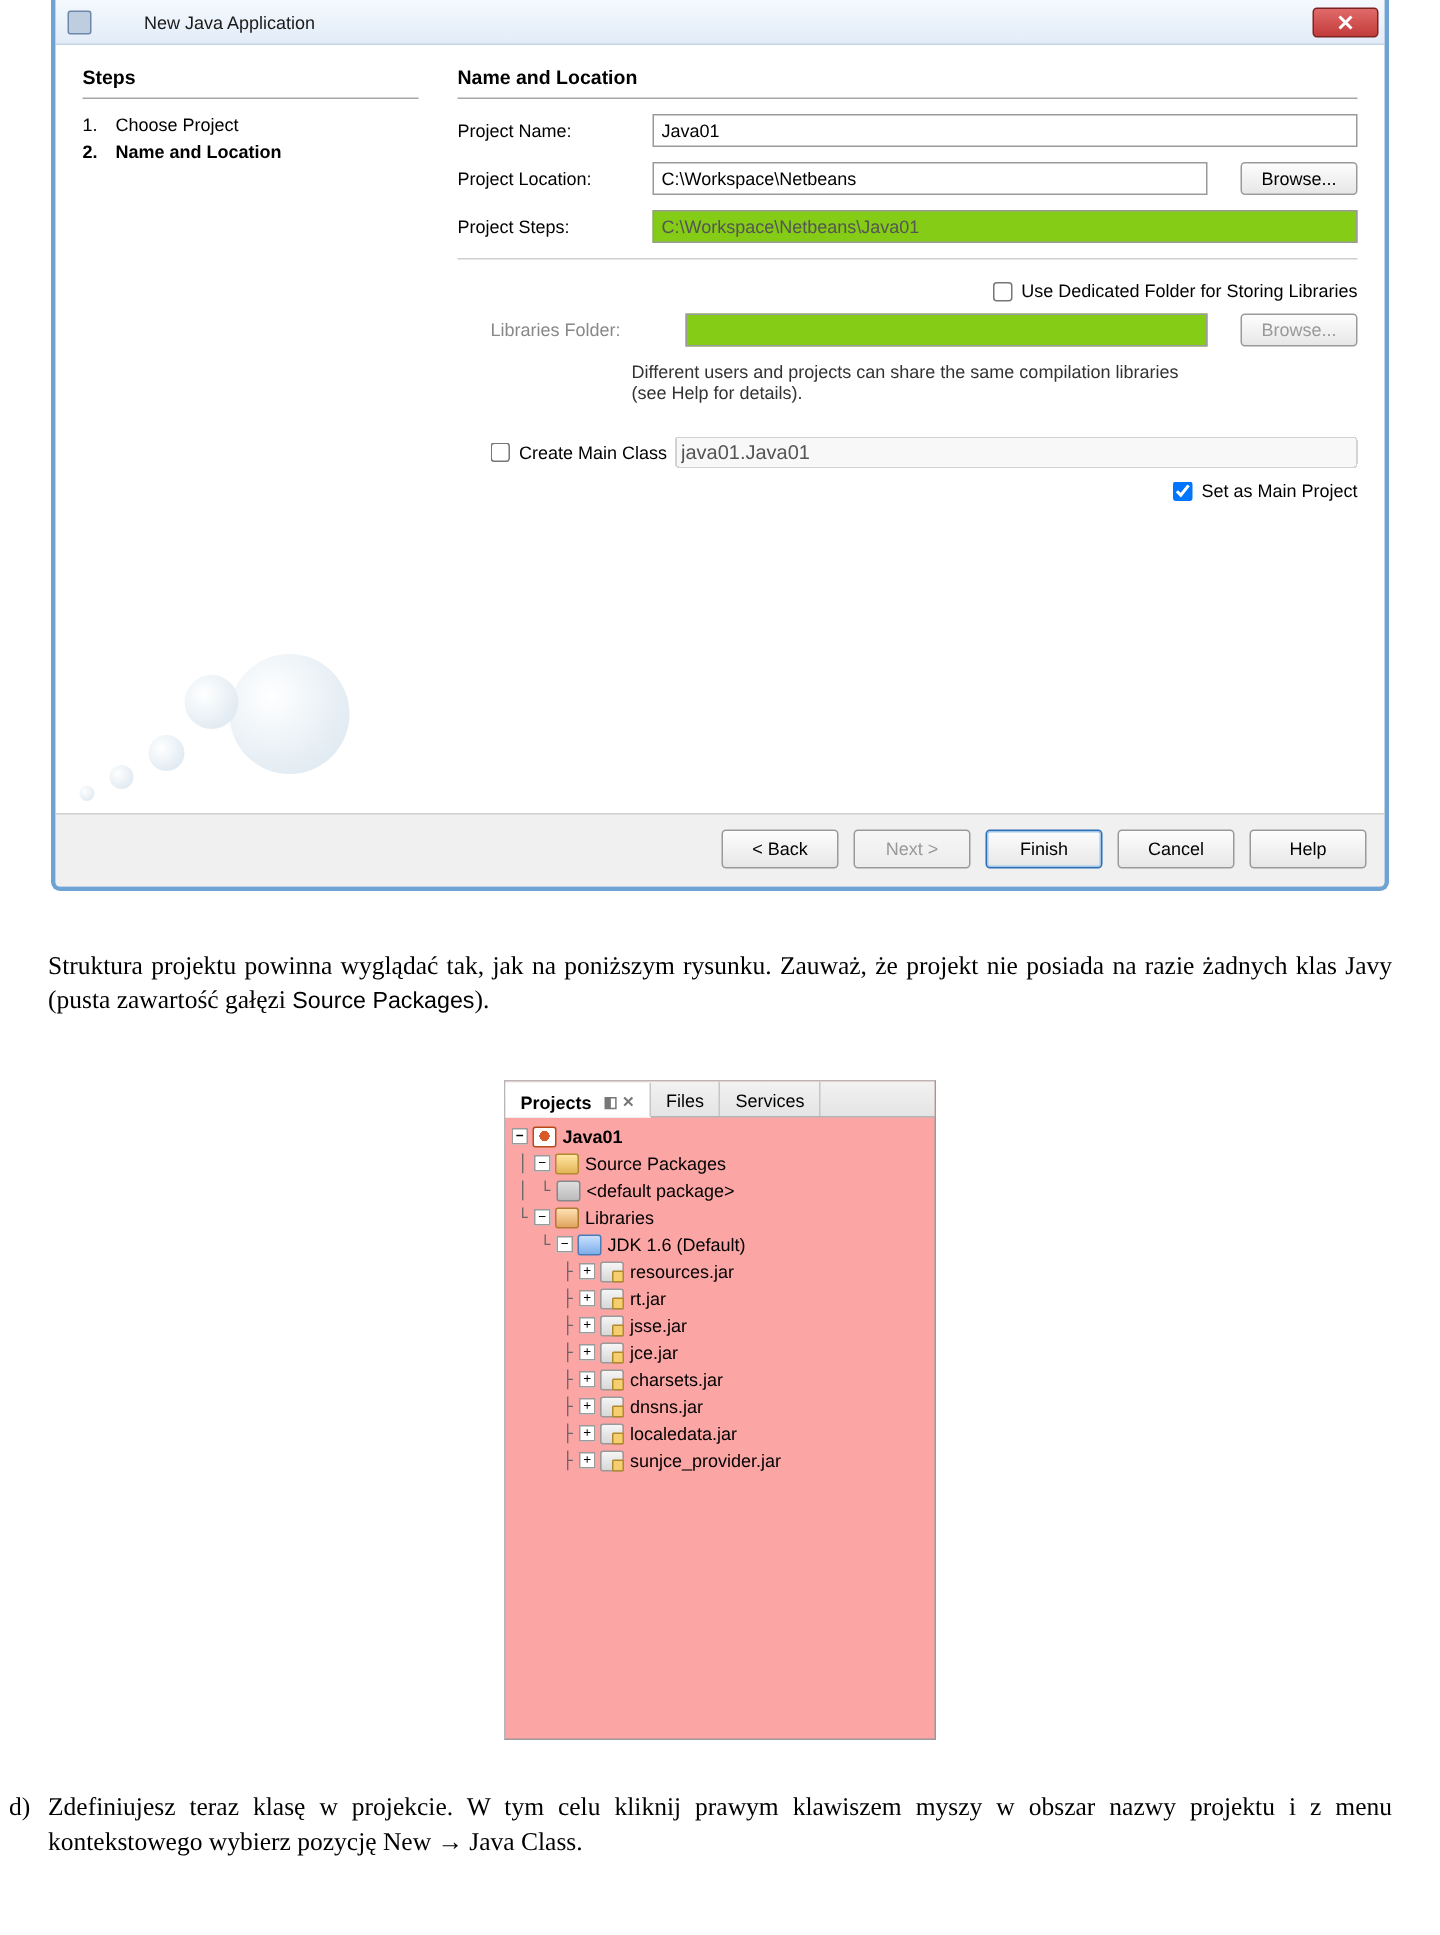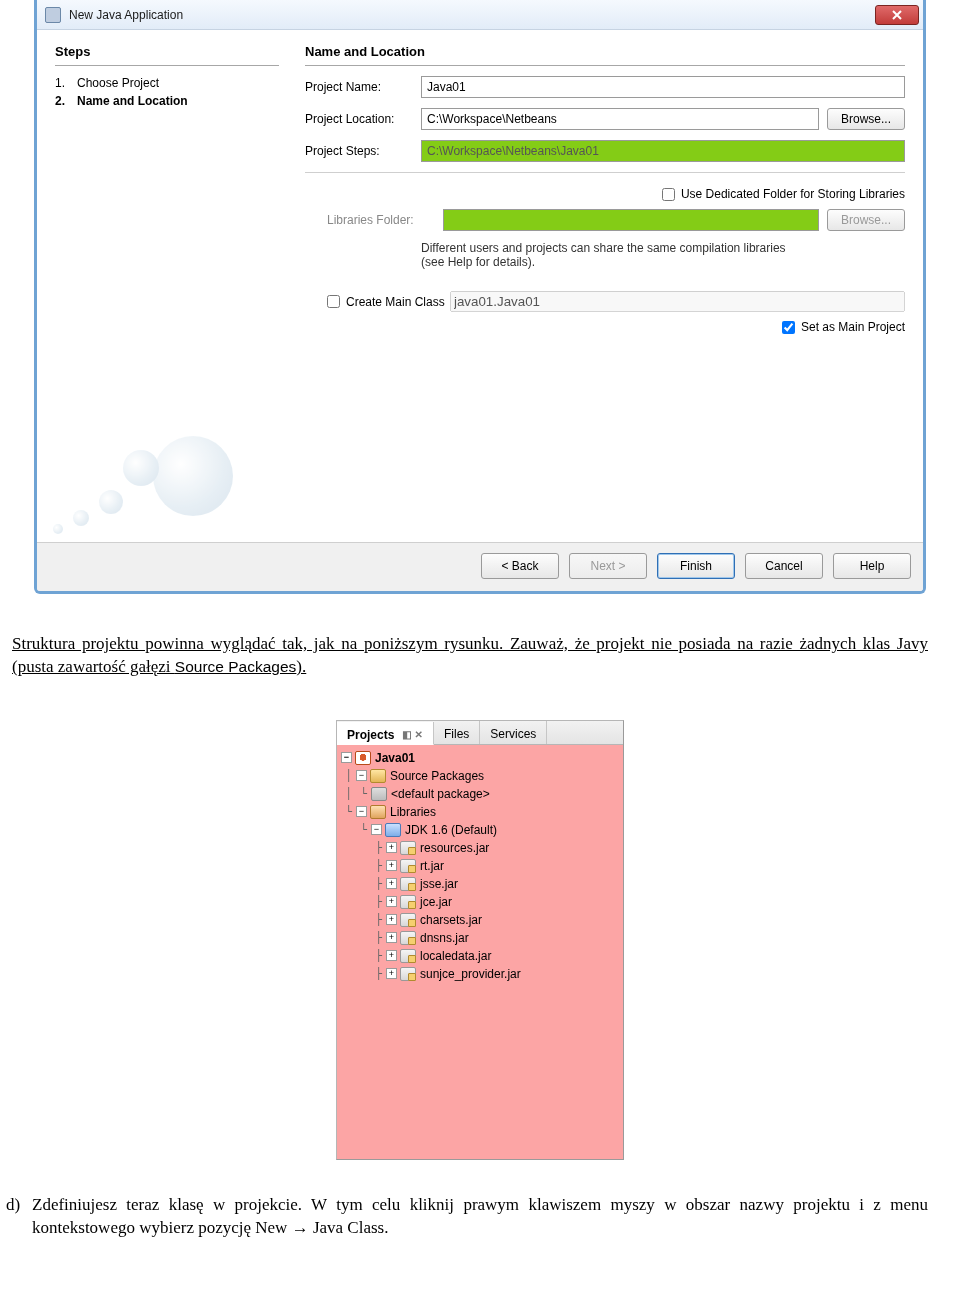--- a/index.html
+++ b/index.html
@@ -22,20 +22,21 @@
     margin: 0 auto;
   }
   .titlebar {
     background: linear-gradient(#f5f9fe, #e2ecf8);
     border-bottom: 1px solid #c6d3e2;
     height: 30px;
     display: flex;
     align-items: center;
     padding: 0 4px 0 8px;
     position: relative;
+    gap: 27px;
   }
   .titlebar .tb-icon {
     width: 16px; height: 16px;
     background: #bfcde0;
     border: 1px solid #6b88a8;
     border-radius: 2px;
     margin-right: 8px;
     display: inline-block;
   }
   .titlebar .tb-title {
@@ -90,20 +91,21 @@
   }
   .bubble-deco .b { position: absolute; border-radius: 50%; background: radial-gradient(circle at 35% 35%, #ffffff, #c9dbe8 60%, #b0c8db); }
   .form-pane {
     flex: 1;
     padding: 8px 12px 0 12px;
   }
   .form-row {
     display: flex;
     align-items: center;
     margin-bottom: 10px;
+    gap: 14px;
   }
   .form-row label {
     width: 116px;
     font-size: 12px;
   }
   .form-row input[type=text] {
     flex: 1;
     height: 22px;
     font-size: 12px;
     padding: 1px 5px;
@@ -161,23 +163,22 @@
     border: 1px solid #2f6fb5;
     box-shadow: 0 0 0 1px #9fc7eb inset;
   }
   .dlg-btn:disabled { color: #999; cursor: default; background: linear-gradient(#f7f7f7, #ececec); }
 
   
   .doc-text {
     font-family: "Times New Roman", serif;
     font-size: 17px;
     text-align: justify;
-    padding: 22px 32px 6px 12px;
+    padding: 22px 32px 6px 32px;
     line-height: 1.35;
-    text-decoration: underline;
   }
   .doc-text .sans { font-family: Arial, sans-serif; font-size: 15.5px; }
 
   
   .tree-wrap { display:flex; justify-content:center; margin: 14px 0 34px 0; }
   .tree-panel {
     width: 288px;
     height: 440px;
     border: 1px solid #b6b6b6;
     border-right: 1px solid #9a9a9a;

